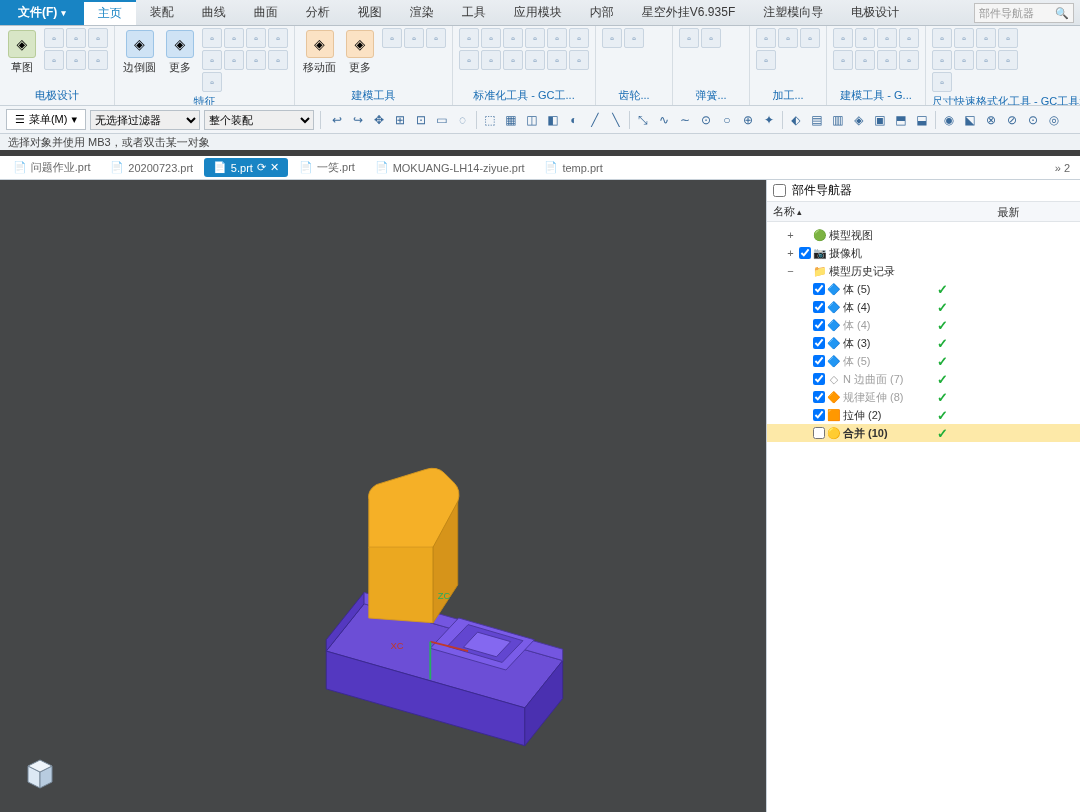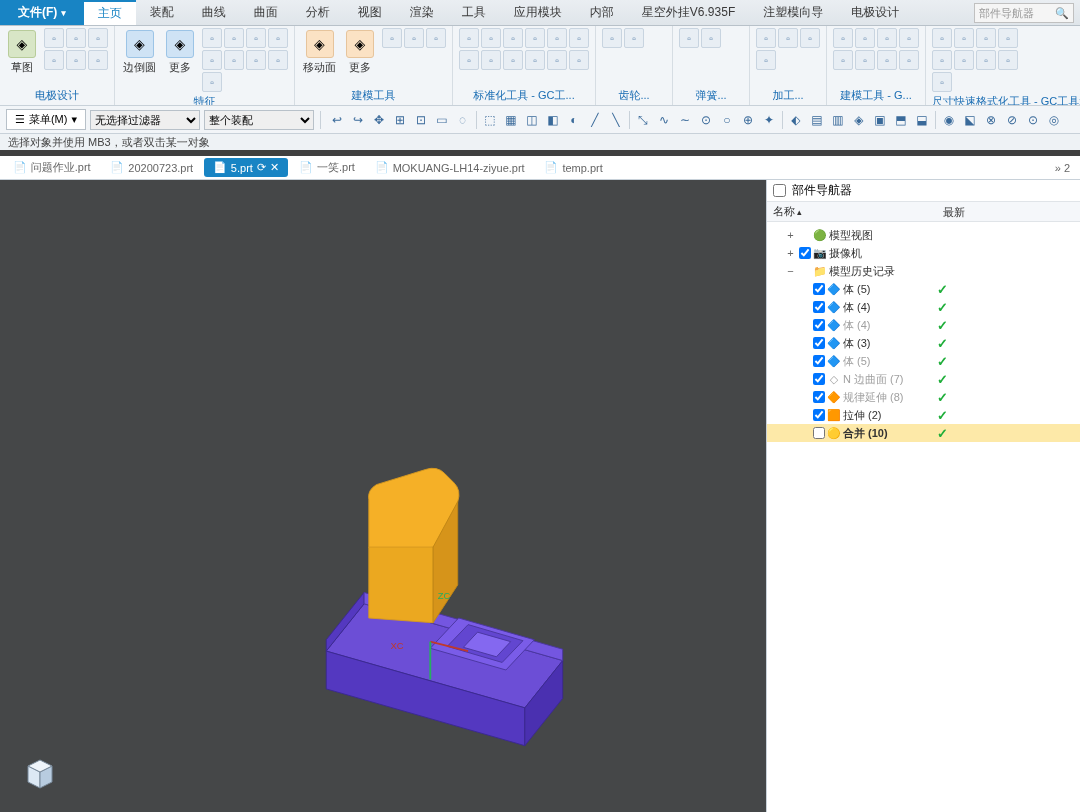--- a/index.html
+++ b/index.html
@@ -49,21 +49,21 @@
 
 .main { height: 632px; display:flex; }
 .viewport { flex:1; background:#454748; position:relative; overflow:hidden; }
 .triad { position:absolute; left:18px; bottom:18px; width:40px; height:40px; }
 
 .sidepanel { width:314px; background:#fff; border-left:1px solid #c8d1d9; display:flex; flex-direction:column; }
 .sidepanel .title { height:22px; display:flex; align-items:center; gap:6px; padding:0 6px; border-bottom:1px solid #e0e4e8; font-size:12px; }
 .sidepanel .title input { margin:0; }
 .cols { height:20px; background:#f5f7fa; border-bottom:1px solid #e0e4e8; display:flex; font-size:11px; color:#333; }
 .cols .c1 { width:170px; padding:3px 6px; display:flex; align-items:center; gap:2px; }
-.cols .c2 { flex:1; padding:3px 6px; }
+.cols .c2 { flex:1; padding:3px 6px;text-align:center; }
 .tree { flex:1; overflow:auto; padding:4px 0; }
 .trow { display:flex; align-items:center; height:18px; font-size:11px; color:#333; cursor:pointer; }
 .trow .lead { width:170px; display:flex; align-items:center; gap:2px; }
 .trow .chk { width:13px; height:13px; display:flex; align-items:center; justify-content:center; }
 .trow .chk input { margin:0; width:12px; height:12px; }
 .trow .tico { width:14px; height:14px; display:inline-flex; align-items:center; justify-content:center; font-size:11px; }
 .trow .mark { color:#1fae3a; font-weight:bold; font-size:13px; }
 .trow.dim { color:#a0a0a0; }
 .trow.hl { background:#fde9a8; }
 .exp { width:11px; text-align:center; color:#666; font-size:11px; user-select:none; }

